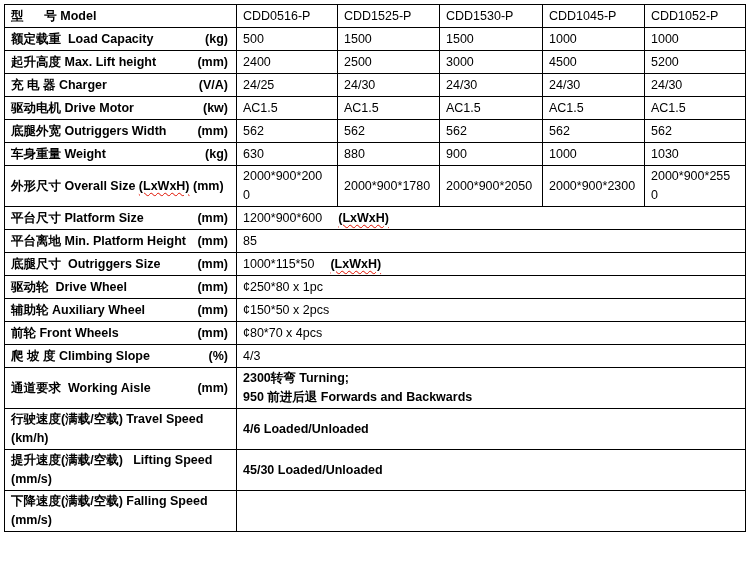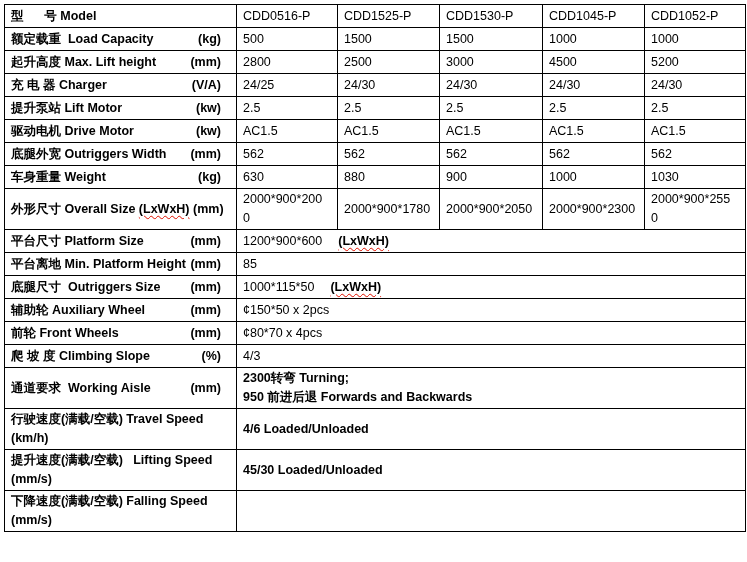--- a/index.html
+++ b/index.html
@@ -39,21 +39,21 @@
   td.label-cell { font-weight: bold; }
   .cellflex {
     display: flex;
     justify-content: space-between;
     align-items: flex-end;
     width: 100%;
   }
   .lbl { white-space: pre-wrap; }
   .unit {
     white-space: nowrap;
-    margin-right: 11px;
+    margin-right: 4px;
     flex: 0 0 auto;
   }
   td.value-cell { font-weight: normal; }
   td.value-cell.bold { font-weight: bold; }
   .sfx {
     font-weight: bold;
     margin-left: 16px;
   }
   .squiggle {
     text-decoration: underline;
@@ -88,41 +88,33 @@
         <tr>
           <td class="label-cell"><div class="cellflex"><span class="lbl">额定载重  Load Capacity</span><span class="unit">(kg)</span></div></td>
           <td class="value-cell">500</td>
           <td class="value-cell">1500</td>
           <td class="value-cell">1500</td>
           <td class="value-cell">1000</td>
           <td class="value-cell">1000</td>
         </tr>
         <tr>
           <td class="label-cell"><div class="cellflex"><span class="lbl">起升高度 Max. Lift height</span><span class="unit">(mm)</span></div></td>
-          <td class="value-cell">2800</td>
+          <td class="value-cell">2400</td>
           <td class="value-cell">2500</td>
           <td class="value-cell">3000</td>
           <td class="value-cell">4500</td>
           <td class="value-cell">5200</td>
         </tr>
         <tr>
           <td class="label-cell"><div class="cellflex"><span class="lbl">充 电 器 Charger</span><span class="unit">(V/A)</span></div></td>
           <td class="value-cell">24/25</td>
           <td class="value-cell">24/30</td>
           <td class="value-cell">24/30</td>
           <td class="value-cell">24/30</td>
           <td class="value-cell">24/30</td>
-        </tr>
-        <tr>
-          <td class="label-cell"><div class="cellflex"><span class="lbl">提升泵站 Lift Motor</span><span class="unit">(kw)</span></div></td>
-          <td class="value-cell">2.5</td>
-          <td class="value-cell">2.5</td>
-          <td class="value-cell">2.5</td>
-          <td class="value-cell">2.5</td>
-          <td class="value-cell">2.5</td>
         </tr>
         <tr>
           <td class="label-cell"><div class="cellflex"><span class="lbl">驱动电机 Drive Motor</span><span class="unit">(kw)</span></div></td>
           <td class="value-cell">AC1.5</td>
           <td class="value-cell">AC1.5</td>
           <td class="value-cell">AC1.5</td>
           <td class="value-cell">AC1.5</td>
           <td class="value-cell">AC1.5</td>
         </tr>
         <tr>
@@ -157,20 +149,24 @@
         </tr>
         <tr>
           <td class="label-cell"><div class="cellflex"><span class="lbl">平台离地 Min. Platform Height</span><span class="unit">(mm)</span></div></td>
           <td class="value-cell" colspan="5"><span>85</span></td>
         </tr>
         <tr>
           <td class="label-cell"><div class="cellflex"><span class="lbl">底腿尺寸  Outriggers Size</span><span class="unit">(mm)</span></div></td>
           <td class="value-cell" colspan="5"><span>1000*115*50</span><span class="sfx squiggle">(LxWxH)</span></td>
         </tr>
         <tr>
+          <td class="label-cell"><div class="cellflex"><span class="lbl">驱动轮  Drive Wheel</span><span class="unit">(mm)</span></div></td>
+          <td class="value-cell" colspan="5"><span>¢250*80 x 1pc</span></td>
+        </tr>
+        <tr>
           <td class="label-cell"><div class="cellflex"><span class="lbl">辅助轮 Auxiliary Wheel</span><span class="unit">(mm)</span></div></td>
           <td class="value-cell" colspan="5"><span>¢150*50 x 2pcs</span></td>
         </tr>
         <tr>
           <td class="label-cell"><div class="cellflex"><span class="lbl">前轮 Front Wheels</span><span class="unit">(mm)</span></div></td>
           <td class="value-cell" colspan="5"><span>¢80*70 x 4pcs</span></td>
         </tr>
         <tr>
           <td class="label-cell"><div class="cellflex"><span class="lbl">爬 坡 度 Climbing Slope</span><span class="unit">(%)</span></div></td>
           <td class="value-cell" colspan="5"><span>4/3</span></td>

